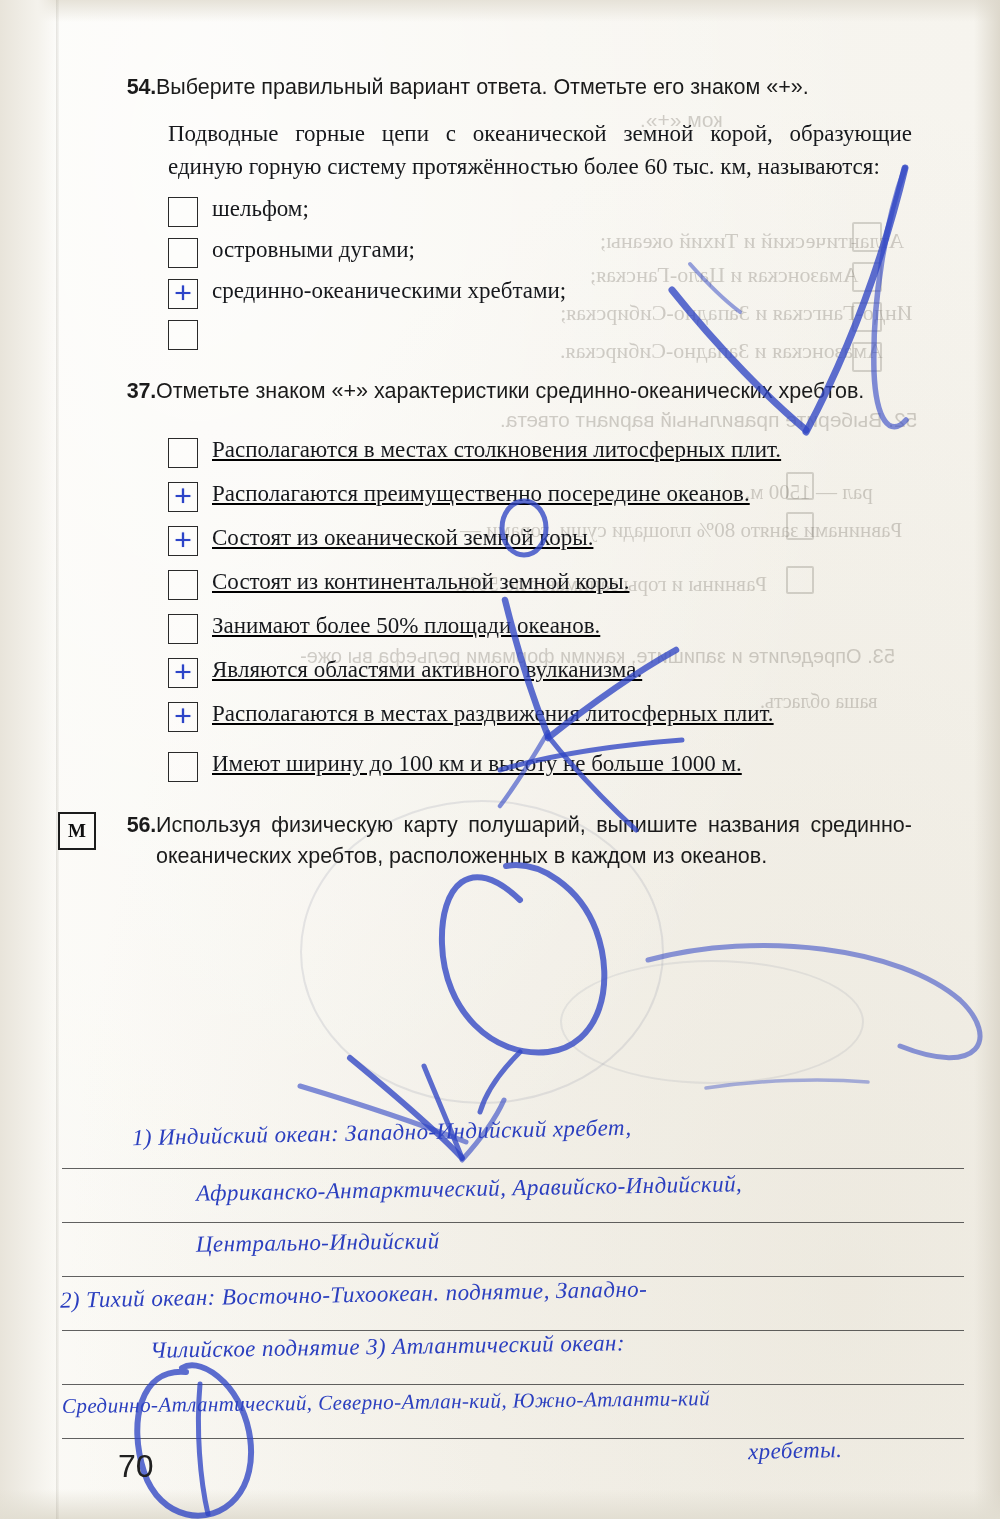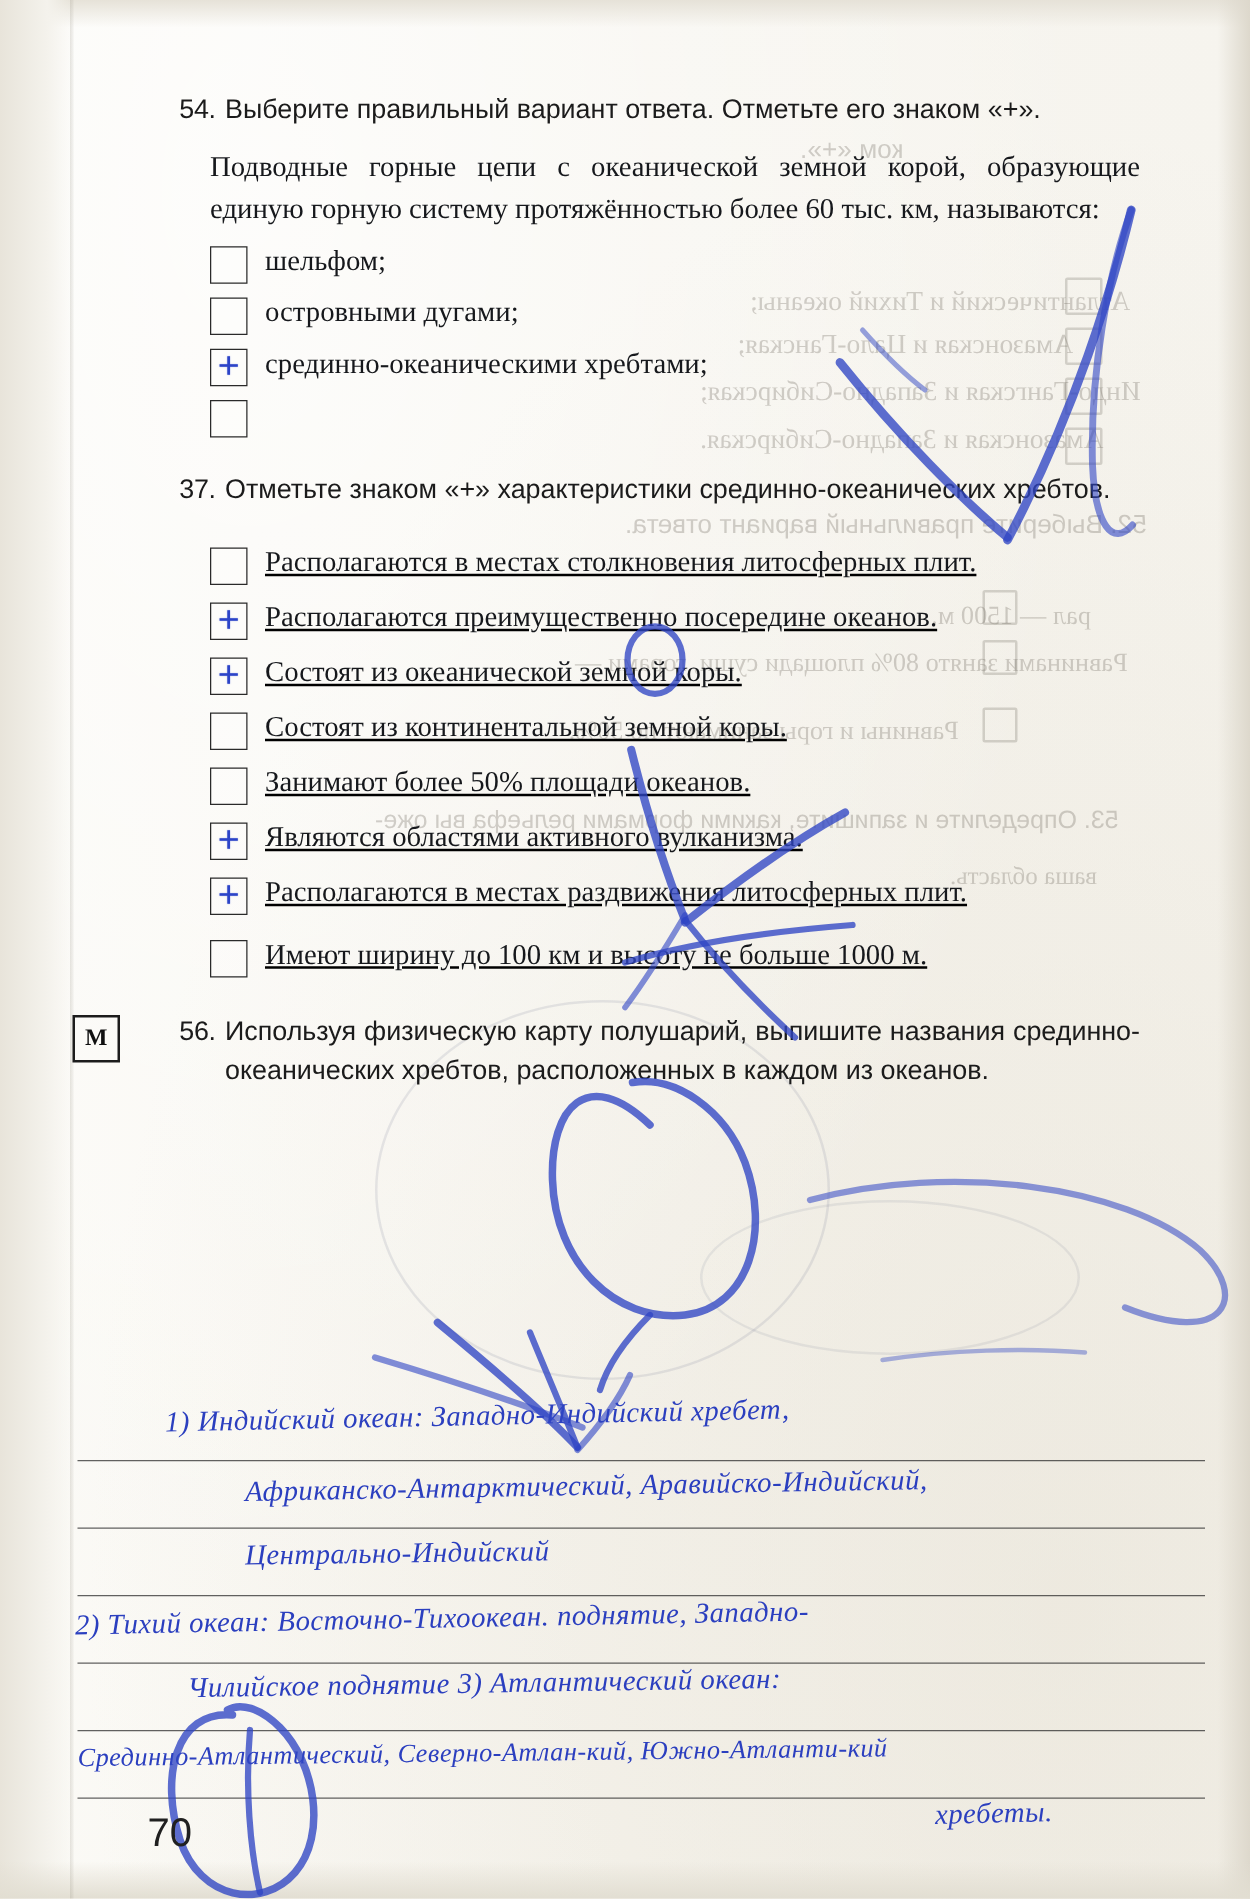--- a/index.html
+++ b/index.html
@@ -96,25 +96,24 @@
   .qhead {
     display: flex;
     align-items: flex-start;
     font-family: "Liberation Sans", sans-serif;
     font-size: 21.5px;
     line-height: 31px;
     color: #1b1b1b;
   }
   .qnum {
     flex: 0 0 auto;
-    font-weight: normal;
+    font-weight: bold;
     width: 44px;
-    text-align: center;
+    text-align: right;
     letter-spacing: -0.2px;
-    margin-left: 24px;
   }
   .qtext {
     flex: 1 1 auto;
     text-align: justify;
     text-justify: inter-word;
   }
   .stem {
     margin-left: 56px;
     margin-top: 14px;
     font-family: "Liberation Serif", serif;

